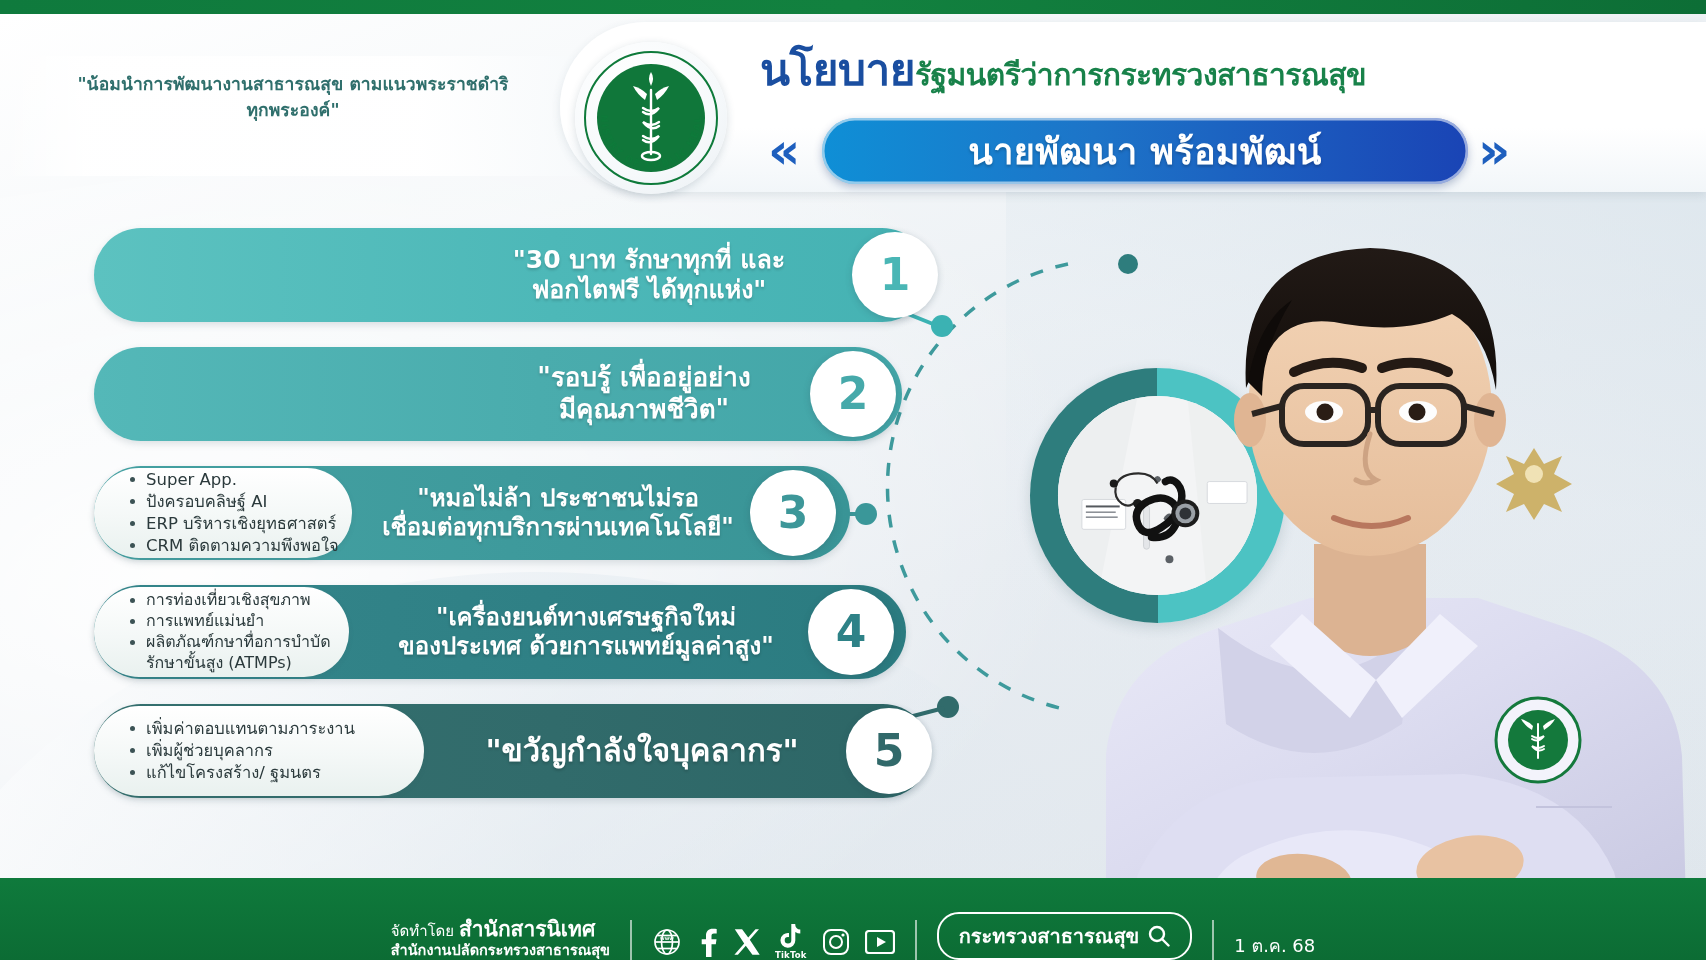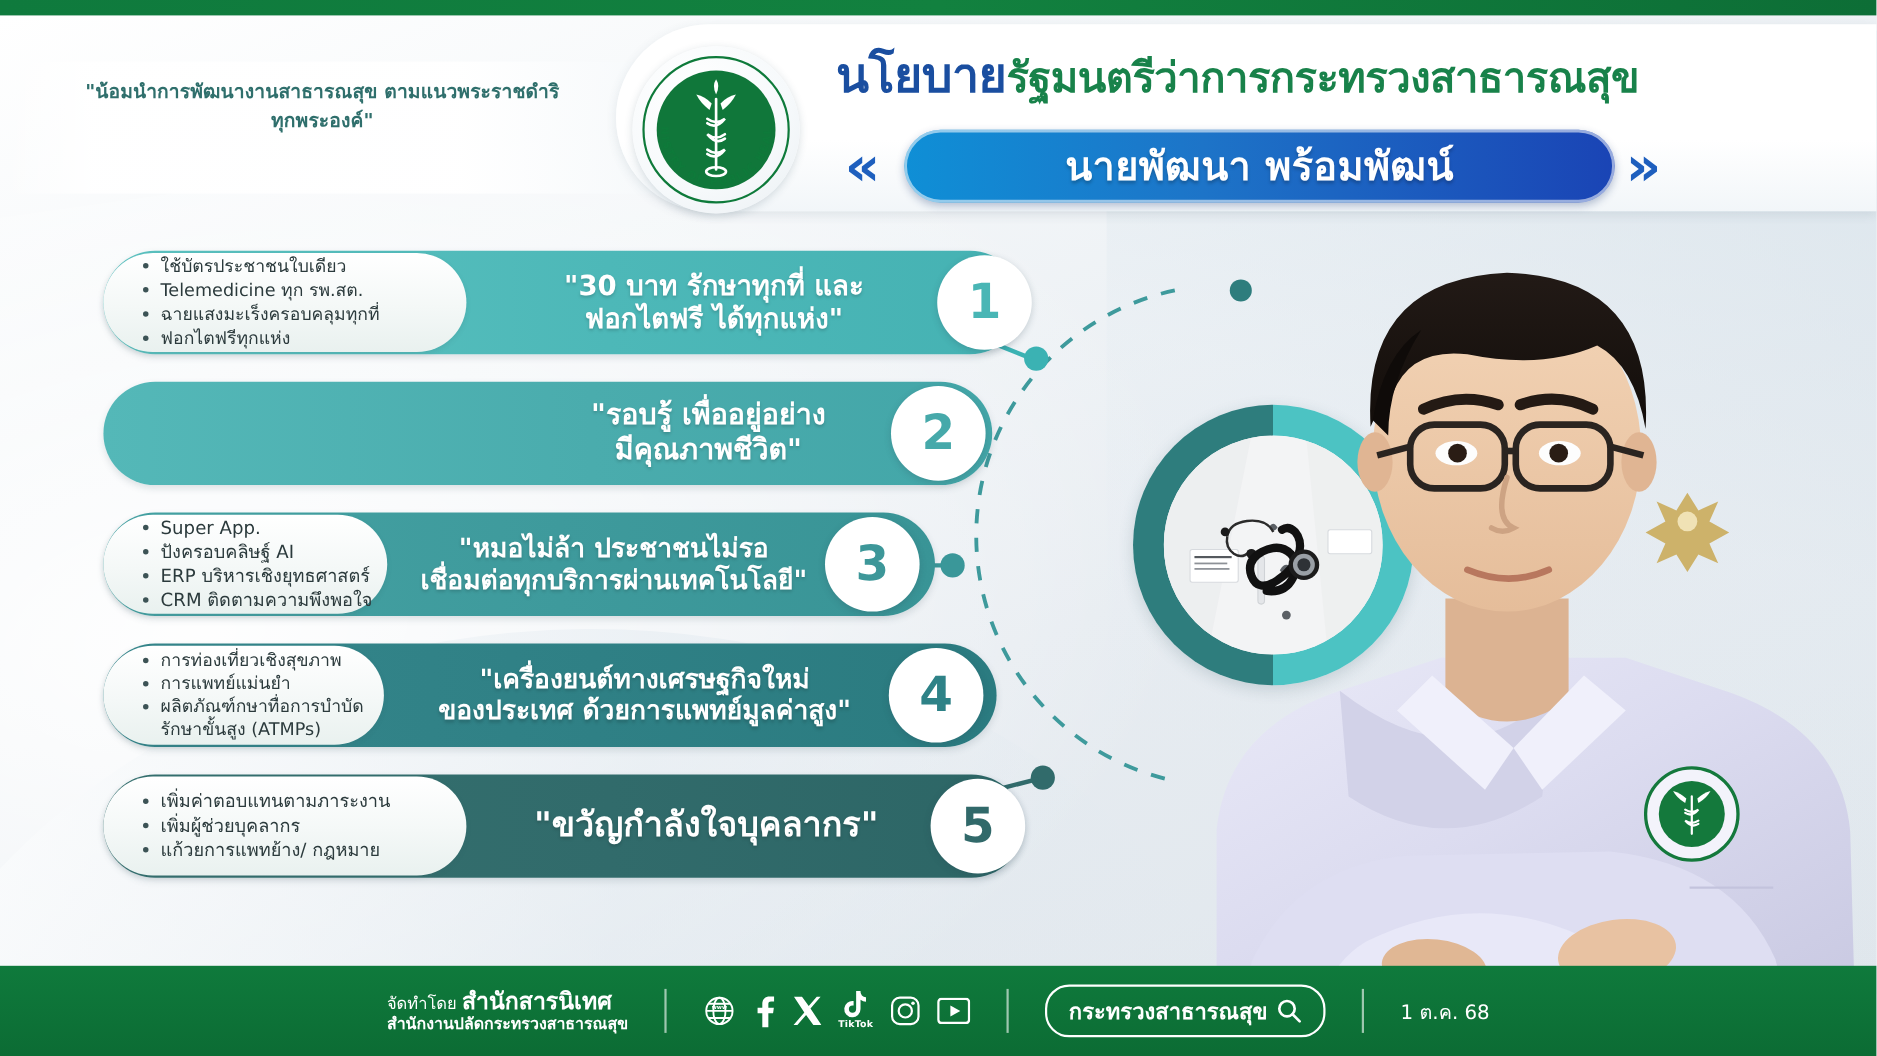--- a/index.html
+++ b/index.html
@@ -76,21 +76,21 @@
     position:absolute; inset:22px; border-radius:50%;
     background:#10773a;
   }
   #moph-logo svg{ position:absolute; inset:0; }
 
   #policy-title{
     position:absolute; left:760px; top:48px; z-index:18;
     white-space:nowrap; font-weight:800; font-size:44px; line-height:1;
   }
   #policy-title .w1{ color:#1a4ea0; letter-spacing:-.5px; }
-  #policy-title .w2{ color:#18824a; font-size:38px; letter-spacing:-.5px;font-family:Liberation Mono, monospace; }
+  #policy-title .w2{ color:#18824a; font-size:30px; letter-spacing:-.5px;font-family:Liberation Mono, monospace; }
 
   #minister-pill{
     position:absolute; left:822px; top:118px; width:646px; height:66px;
     border-radius:36px; z-index:18;
     background:linear-gradient(90deg,#0f8fd6 0%,#1d74c8 42%,#1a44b5 100%);
     box-shadow:inset 0 0 0 2.5px rgba(255,255,255,.55), 0 3px 8px rgba(20,50,110,.3);
     display:flex; align-items:center; justify-content:center;
   }
   #minister-pill span{
     color:#fff; font-weight:800; font-size:36px; letter-spacing:.3px;
@@ -190,21 +190,21 @@
   #row-5 .badge span{ color:#31696a; }
 
   
   #portrait{ position:absolute; right:0; bottom:56px; width:640px; height:790px; z-index:20; }
   #portrait svg{ width:100%; height:100%; display:block; }
 
   
   #footer{
     position:absolute; left:0; bottom:0; width:1706px; height:82px; z-index:50;
     background:linear-gradient(180deg,#0f7a3c 0%,#0c6c34 100%);
-    display:flex; align-items:center; justify-content:center; gap:33px;
+    display:flex; align-items:flex-end; justify-content:center; gap:20px;
   }
   #footer-credit{ color:#fff; text-align:left; line-height:1.24; }
   #footer-credit .line1{ font-size:15px; font-weight:400; }
   #footer-credit .line1 b{ font-size:21px; font-weight:800; }
   #footer-credit .line2{ font-size:14.5px; font-weight:600; }
   .vdiv{ width:2px; height:40px; background:rgba(255,255,255,.6); }
   #social{ display:flex; align-items:center; gap:15px; }
   .sicon{ display:flex; flex-direction:column; align-items:center; color:#fff; }
   .sicon svg{ display:block; }
   .sicon .cap{ font-size:8.5px; font-weight:700; margin-top:1px; letter-spacing:.2px; }
@@ -319,26 +319,20 @@
       </g>
       <circle cx="128" cy="118" r="14" fill="#1c1c1c"></circle>
       <circle cx="128" cy="118" r="10" fill="#9aa0a6"></circle>
       <circle cx="128" cy="118" r="6" fill="#2e3236"></circle>
     </svg>
   </div>
 </div>
 
 <div class="row" id="row-1">
   <div class="bar"></div>
-  <ul class="bullets">
-    <li>ใช้บัตรประชาชนใบเดียว</li>
-    <li>Telemedicine ทุก รพ.สต.</li>
-    <li>ฉายแสงมะเร็งครอบคลุมทุกที่</li>
-    <li>ฟอกไตฟรีทุกแห่ง</li>
-  </ul>
   <div class="slogan">
     <span class="l">"30 บาท รักษาทุกที่ และ</span>
     <span class="l">ฟอกไตฟรี ได้ทุกแห่ง"</span>
   </div>
   <div class="badge">
     <span>1</span>
   </div>
 </div>
 
 <div class="row" id="row-2">
@@ -386,21 +380,21 @@
   <div class="badge">
     <span>4</span>
   </div>
 </div>
 
 <div class="row" id="row-5">
   <div class="bar"></div>
   <ul class="bullets">
     <li>เพิ่มค่าตอบแทนตามภาระงาน</li>
     <li>เพิ่มผู้ช่วยบุคลากร</li>
-    <li>แก้วยการแพทย้าง/ กฎหมาย</li>
+    <li>แก้ไขโครงสร้าง/ ฐมนตร</li>
   </ul>
   <div class="slogan">
     <span class="l">"ขวัญกำลังใจบุคลากร"</span>
   </div>
   <div class="badge">
     <span>5</span>
   </div>
 </div>
 
 <div id="portrait">

